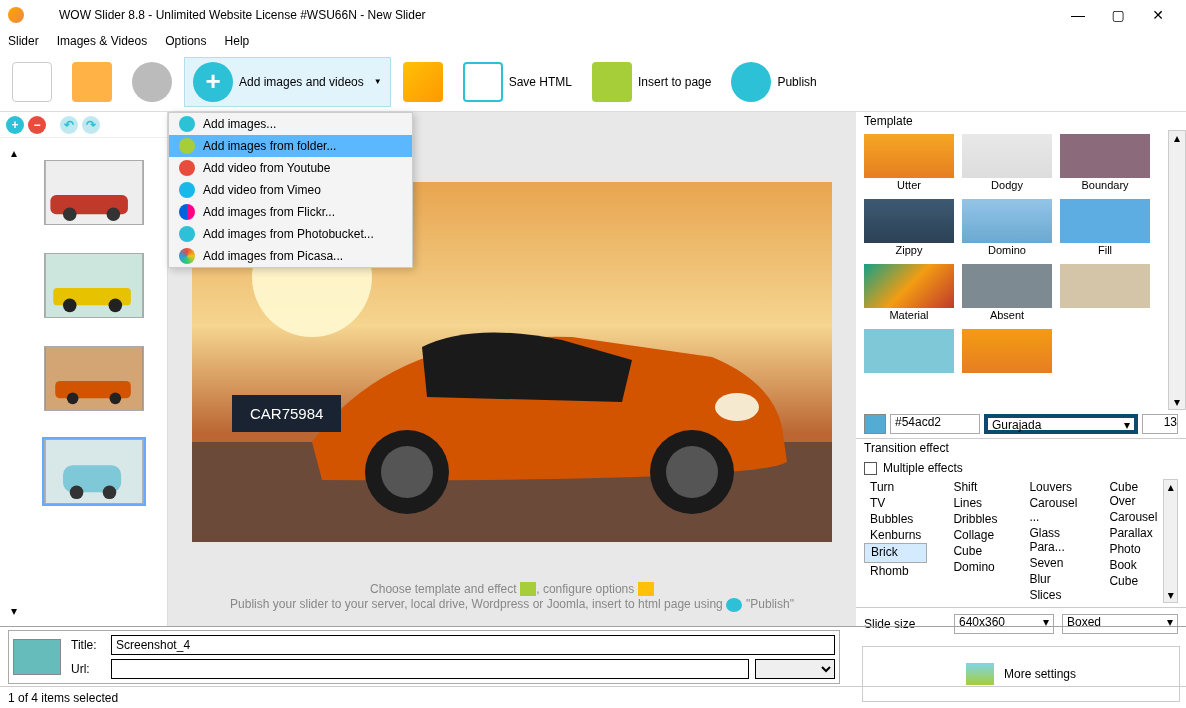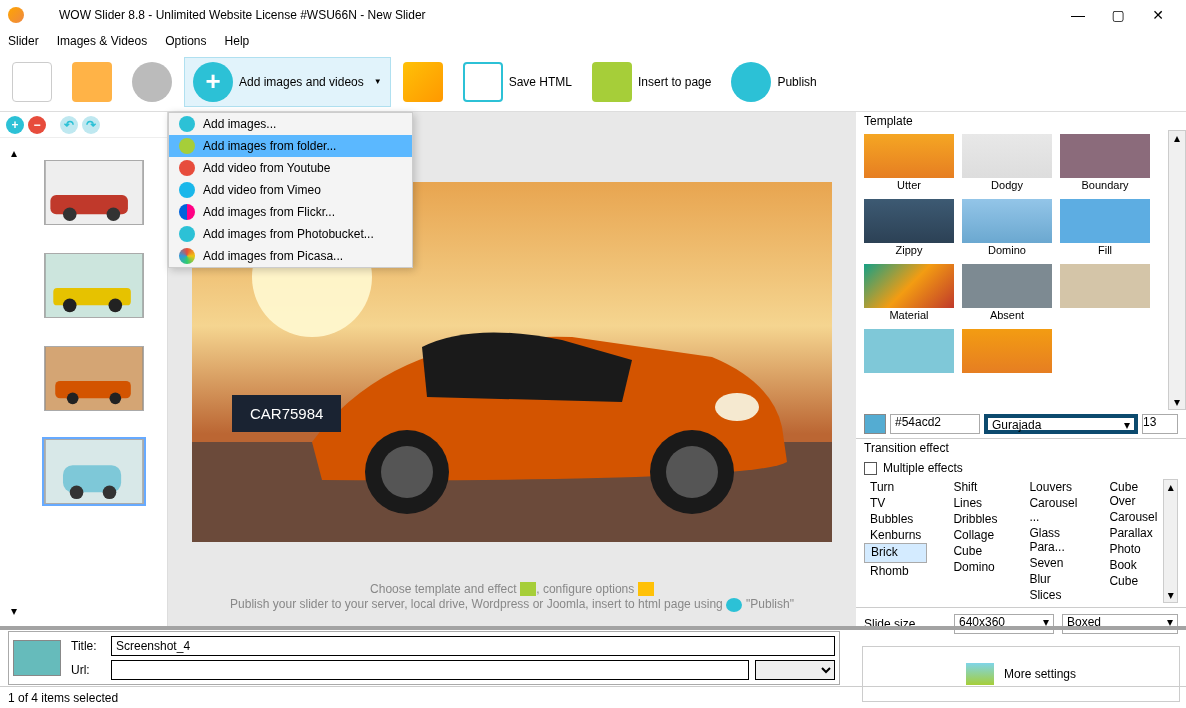--- a/index.html
+++ b/index.html
@@ -56,37 +56,37 @@
 .panel { border-bottom:1px solid #ccc; }
 .panel-header { padding:2px 8px; }
 .templates { display:flex; flex-wrap:wrap; gap:8px; padding:4px 8px; height:280px; overflow-y:auto; align-content:flex-start;}
 .tpl { width:90px; display:flex; flex-direction:column; align-items:center; }
 .tpl .tplimg { width:90px; height:44px; background:#888; }
 .tpl .tplname { font-size:11px; margin-top:1px; }
 .colorrow { display:flex; align-items:center; gap:4px; padding:4px 8px; }
 .colorswatch { width:22px; height:20px; background:#54acd2; border:1px solid #888; }
 .colorinput { flex:1; border:1px solid #aaa; height:20px; padding:0 4px; background:#fff;}
 .fontsel { width:154px; border:4px solid #0c4a6e; height:20px; padding:0 4px; background:#fff;}
-.fontnum { width:36px; border:1px solid #aaa; height:20px; text-align:left;}
+.fontnum { width:36px; border:1px solid #aaa; height:20px; text-align:right;}
 
 .effects { padding:4px 8px; }
 .checkbox { display:flex; align-items:center; gap:6px; margin-bottom:4px;}
 .cb { width:13px; height:13px; border:1px solid #555; }
 .efxgrid { display:flex; gap:20px; }
 .efxcol { display:flex; flex-direction:column; gap:0; }
 .efxcol span { padding:1px 6px; font-size:12px; }
 .efxcol span.sel { background:#d4ebff; }
 .scrollside { width:18px; background:#f0f0f0; border:1px solid #ccc; display:flex; flex-direction:column; justify-content:space-between; align-items:center;}
 
 .sliderow { display:flex; align-items:center; gap:8px; padding:6px 8px; }
 .sel { border:1px solid #aaa; height:20px; padding:0 4px; background:#fff; }
 .more { display:flex; align-items:center; justify-content:center; gap:10px; padding:16px; border:1px solid #ccc; margin:6px; }
 .more .mi { width:28px; height:22px; background:linear-gradient(#7fd5e8,#a6ce39); }
 
-.bottombar { height:60px; border-top:4px solid #a3a3a3; display:flex; align-items:center; padding:4px 8px; gap:8px; }
+.bottombar { height:60px; border-top:1px solid #a3a3a3; display:flex; align-items:center; padding:4px 8px; gap:8px; }
 .bb-thumb { width:48px; height:36px; border:1px solid #888; background:#6bb; }
 .bb-fields { flex:1; display:flex; flex-direction:column; gap:4px; }
 .bb-row { display:flex; align-items:center; gap:6px; }
 .bb-row label { width:34px; }
 .bb-input { border:1px solid #000; height:20px; flex:1; padding:0 4px; }
 .bb-sm { width:80px; border:1px solid #000; height:20px;}
 .bb-right { width:330px; }
 
 .status { height:22px; border-top:1px solid #ccc; padding:2px 8px; display:flex; align-items:center; }
 </style>

